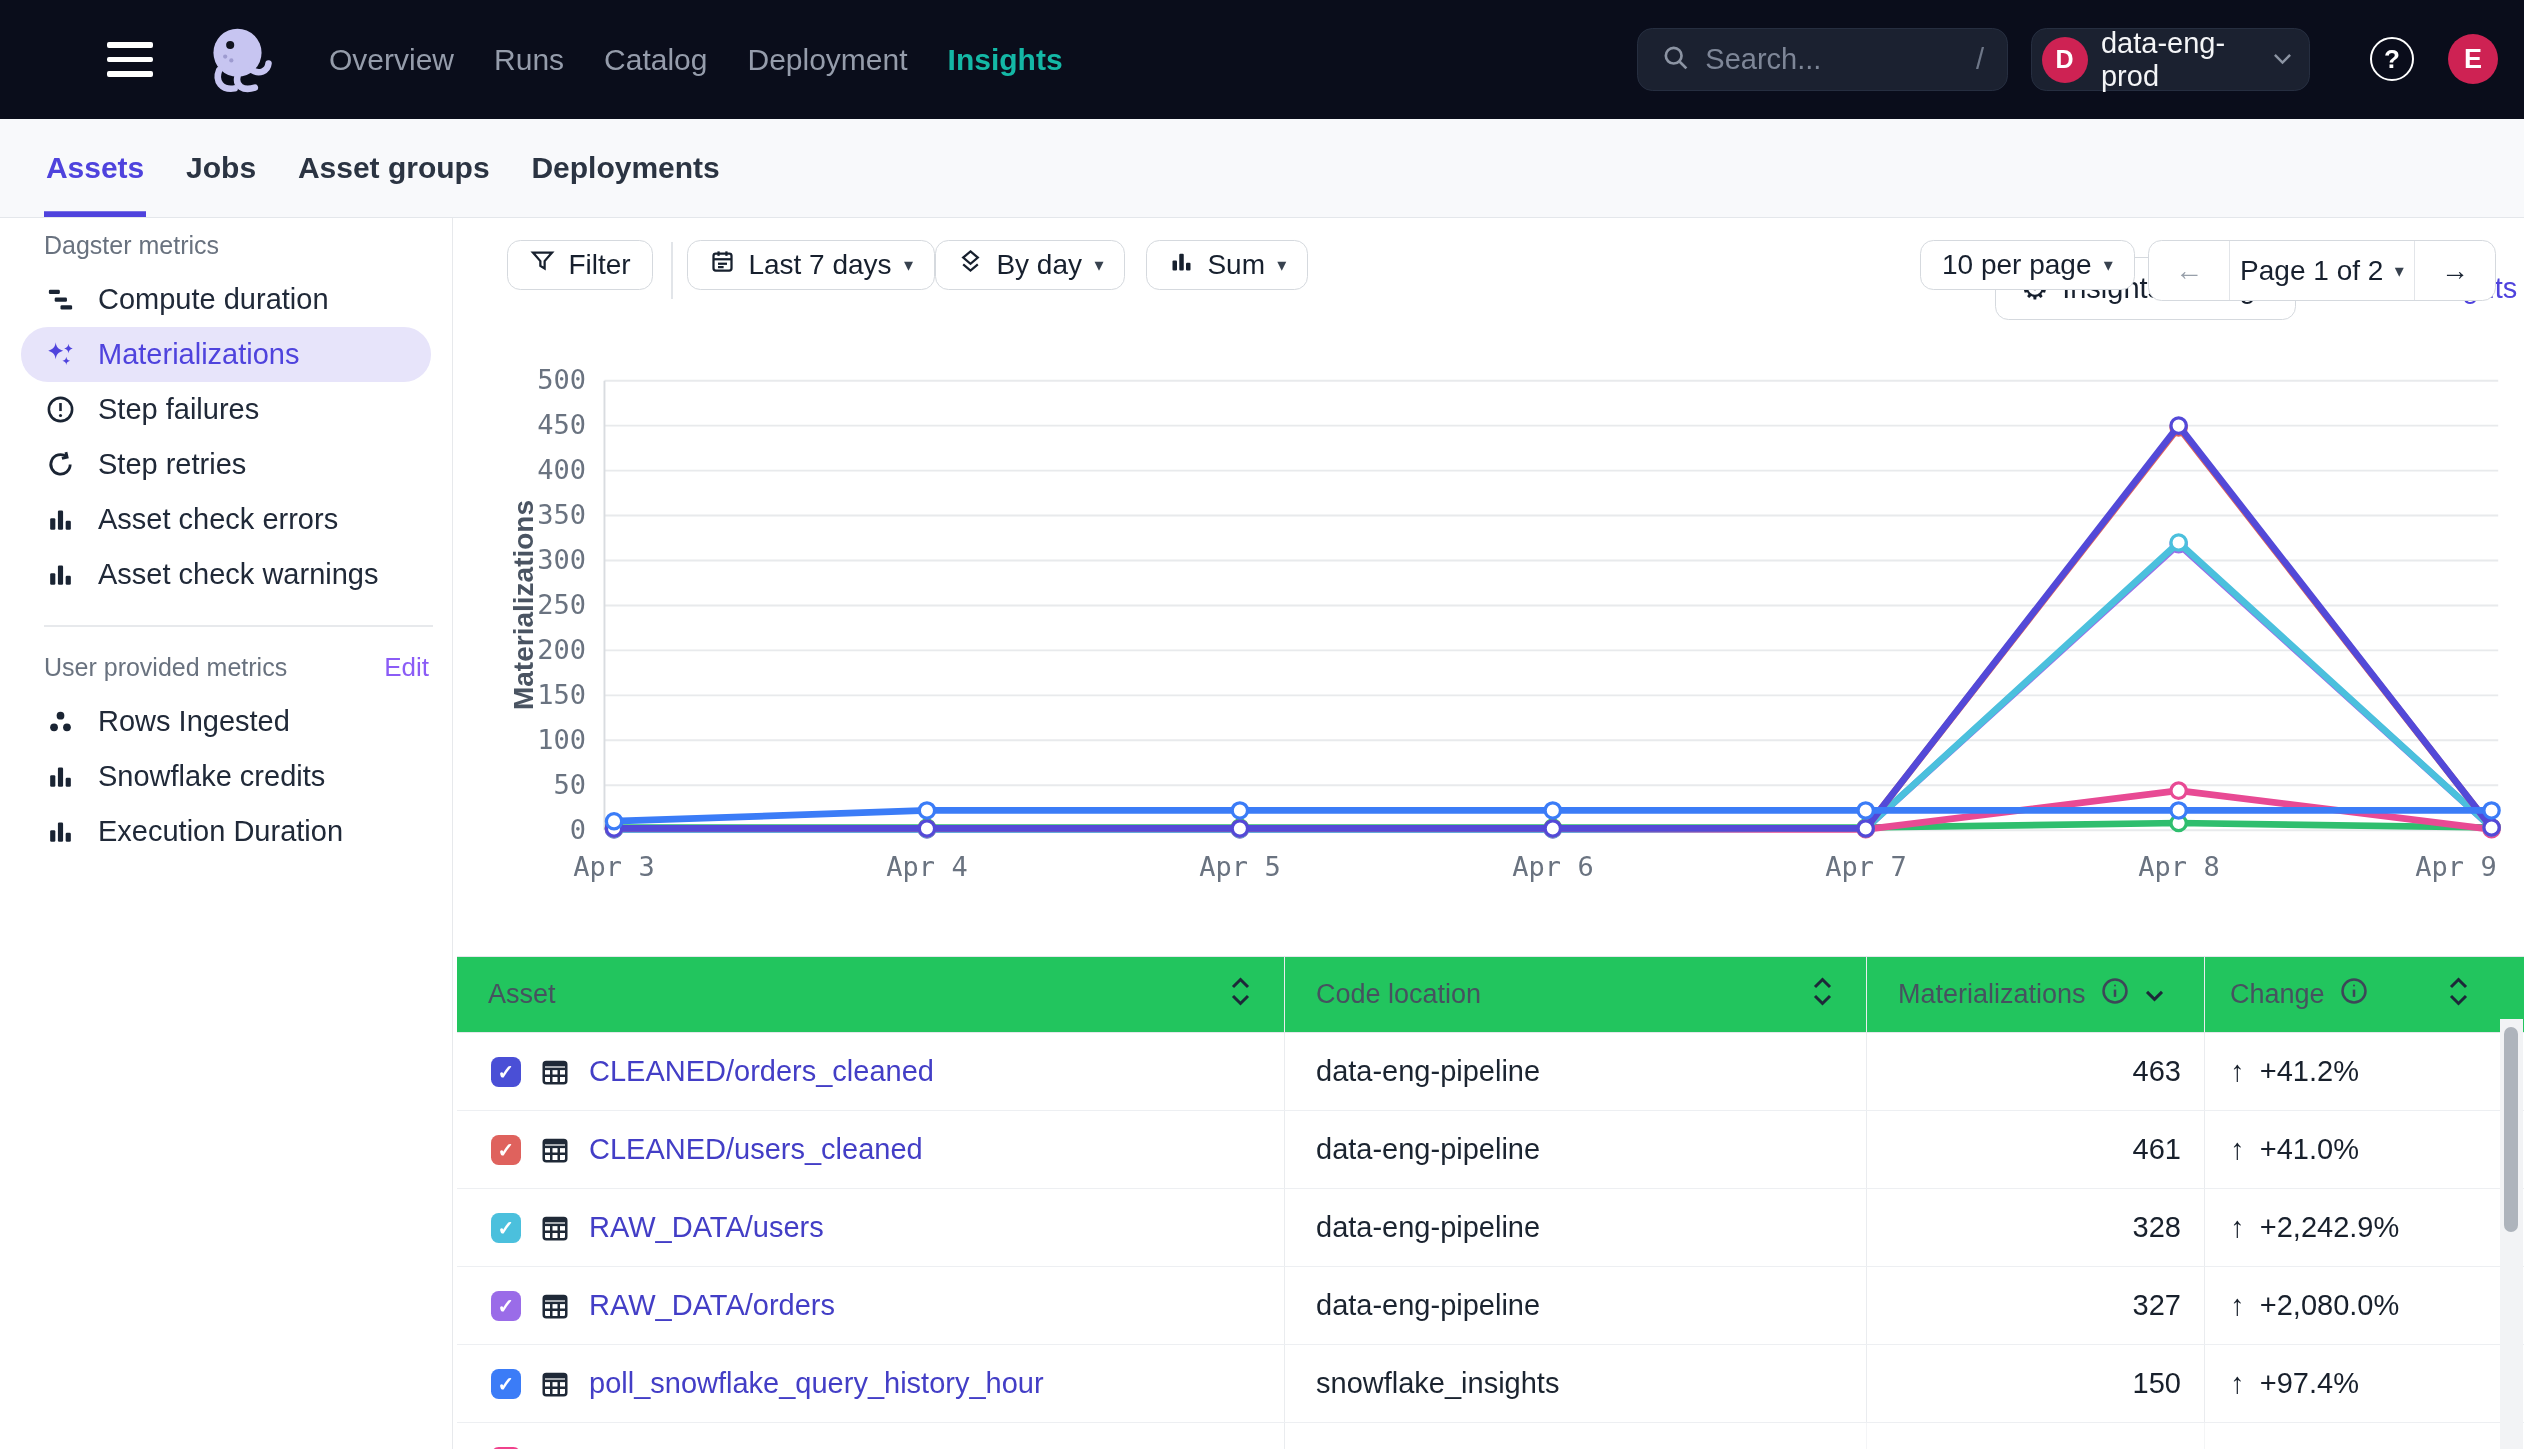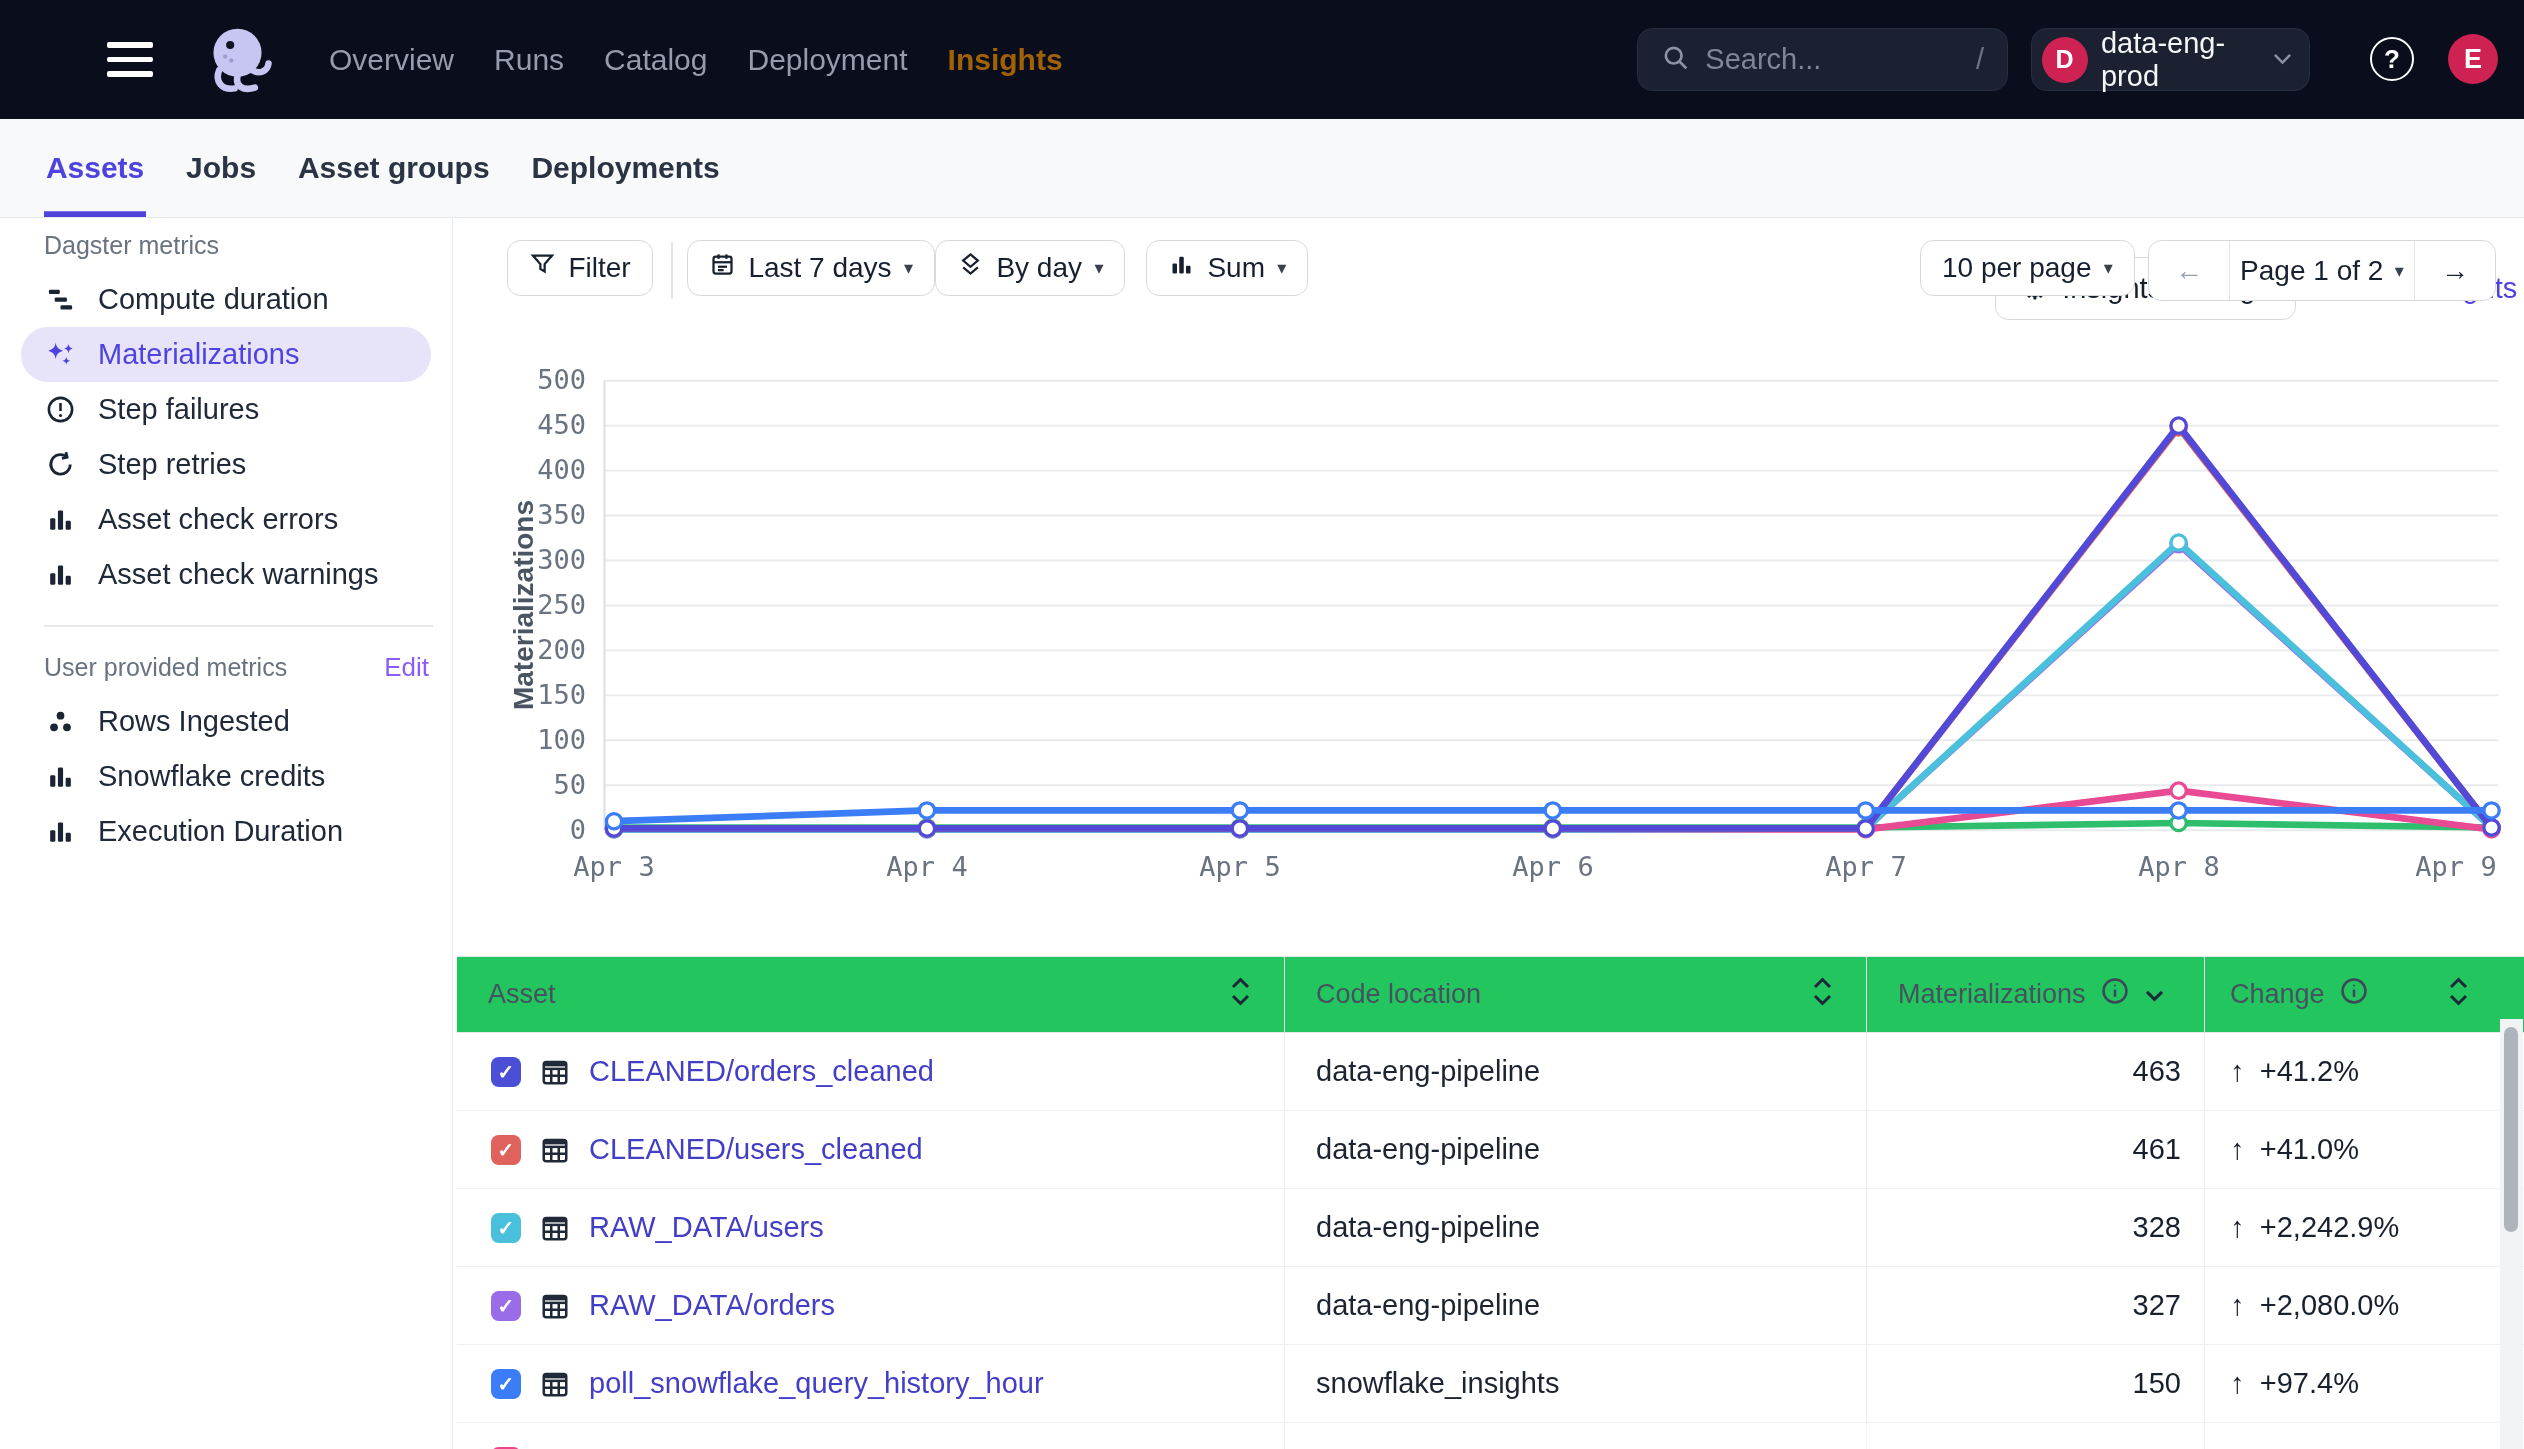--- a/index.html
+++ b/index.html
@@ -7,21 +7,21 @@
   body { font-family:"Liberation Sans", sans-serif; color:#17202E; }
   .app { position:relative; width:2525px; height:1450px; overflow:hidden; background:#fff; }
 
   
   .topnav { position:absolute; left:0; top:0; width:2525px; height:119px; background:#0A0D1B; display:flex; align-items:center; }
   .hamburger { position:absolute; left:107px; top:42px; width:46px; height:35px; display:flex; flex-direction:column; justify-content:space-between; cursor:pointer; }
   .hamburger span { display:block; height:5.7px; background:#fff; border-radius:1.9px; }
   .nav-logo { position:absolute; left:199px; top:21px; width:77px; height:77px; }
   .nav-links { position:absolute; left:329px; top:0; height:119px; display:flex; align-items:center; gap:40px; }
   .nav-link { font-size:30px; color:#959CAB; cursor:pointer; }
-  .nav-link.active { color:#a16207; font-weight:bold; }
+  .nav-link.active { color:#14b8a6; font-weight:bold; }
   .search-pill { position:absolute; left:1637px; top:28px; width:371px; height:63px; background:#1B2130; border:1px solid #262E40; border-radius:15.3px; display:flex; align-items:center; padding:0 23px; gap:15.3px; }
   .search-text { flex:1; font-size:29px; color:#7E8697; }
   .search-slash { font-size:29px; color:#6E7788; }
   .ws-pill { position:absolute; left:2031px; top:28px; width:279px; height:63px; background:#1B2130; border:1px solid #262E40; border-radius:15.3px; display:flex; align-items:center; padding:0 17px 0 9.6px; gap:13.4px; }
   .ws-circle { width:46px; height:46px; border-radius:50%; background:#CE2253; color:#fff; font-size:25px; font-weight:bold; display:flex; align-items:center; justify-content:center; }
   .ws-name { font-size:29px; color:#F4F5F7; font-weight:500; flex:1; }
   .help-btn { position:absolute; left:2370px; top:37px; width:44px; height:44px; border:2.9px solid #fff; border-radius:50%; color:#fff; font-size:26px; font-weight:bold; display:flex; align-items:center; justify-content:center; cursor:pointer; }
   .avatar { position:absolute; left:2448px; top:34px; width:50px; height:50px; border-radius:50%; background:#CE2253; color:#fff; font-size:27px; font-weight:bold; display:flex; align-items:center; justify-content:center; cursor:pointer; }
 
   
@@ -39,21 +39,21 @@
   .side-sec-title { font-size:25px; color:#69727F; }
   .side-edit { font-size:26px; color:#8b5cf6; cursor:pointer; }
   .side-item { display:flex; align-items:center; gap:21px; height:55px; margin:0 21px; padding:0 23px; border-radius:27px; cursor:pointer; }
   .side-item.selected { background:#E7E4FA; }
   .side-item .lbl { font-size:29px; color:#202938; white-space:nowrap; }
   .side-item.selected .lbl { color:#4F43DD; font-weight:500; }
   .side-icon { width:33px; height:33px; display:flex; align-items:center; justify-content:center; flex:none; }
   .side-divider { height:1.9px; background:#E7E9EC; margin:23px 19px 13.4px 44px; }
 
   
-  .btn { position:absolute; height:56px; background:#fff; border:1.9px solid #D5D9DE; border-radius:13.4px; display:flex; align-items:center; justify-content:center; gap:12.4px; font-size:28px; color:#17202E; cursor:pointer; padding:0 21px; }
+  .btn { position:absolute; height:50px; background:#fff; border:1.9px solid #D5D9DE; border-radius:13.4px; display:flex; align-items:center; justify-content:center; gap:12.4px; font-size:28px; color:#17202E; cursor:pointer; padding:0 21px; }
   .caret { font-size:18px; color:#38424F; }
   .tb-divider { position:absolute; left:671px; top:242px; width:1.9px; height:57px; background:#E2E5E9; }
   .pager { position:absolute; left:2148px; top:240px; width:348px; height:61px; border:1.9px solid #D5D9DE; border-radius:13.4px; display:flex; background:#fff; overflow:hidden; }
   .pager .seg { display:flex; align-items:center; justify-content:center; font-size:28px; cursor:pointer; }
   .pager .seg.arrow-l { width:80px; color:#98A0AA; }
   .pager .seg.mid { flex:1; gap:11.5px; border-left:1.9px solid #E2E5E9; border-right:1.9px solid #E2E5E9; color:#17202E; }
   .pager .seg.arrow-r { width:80px; color:#1A2433; }
 
   
   .ytick { position:absolute; width:96px; text-align:right; font-family:"DejaVu Sans Mono", monospace; font-size:27px; color:#6A7380; }

